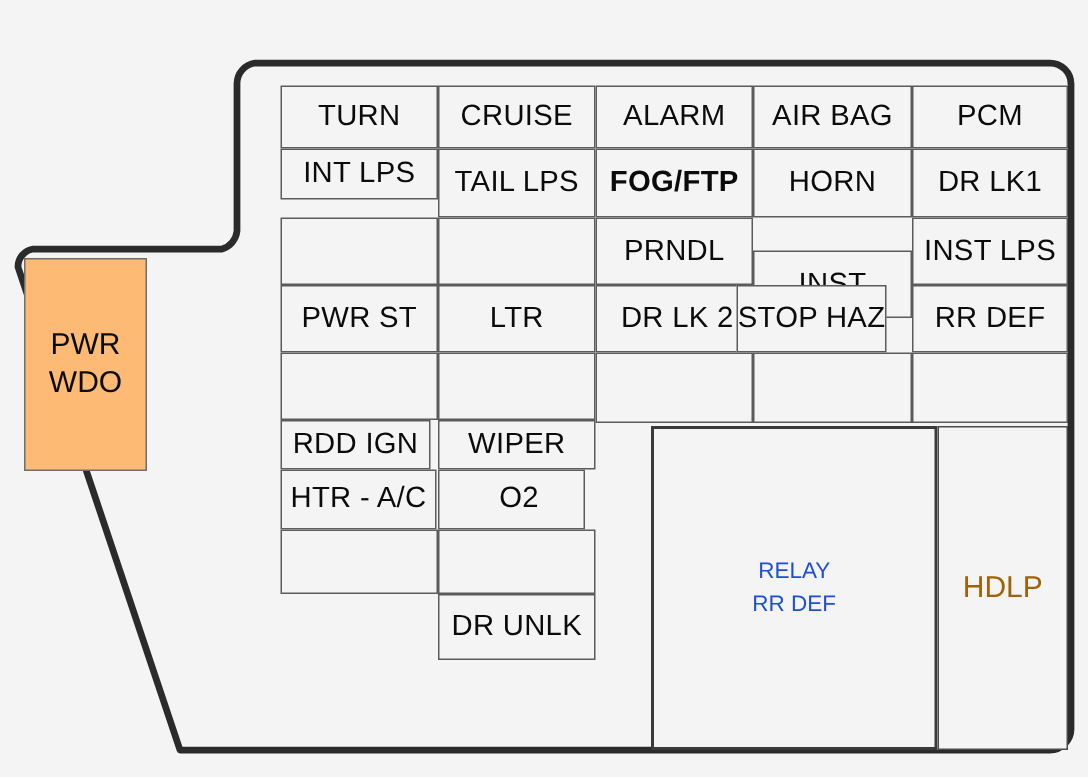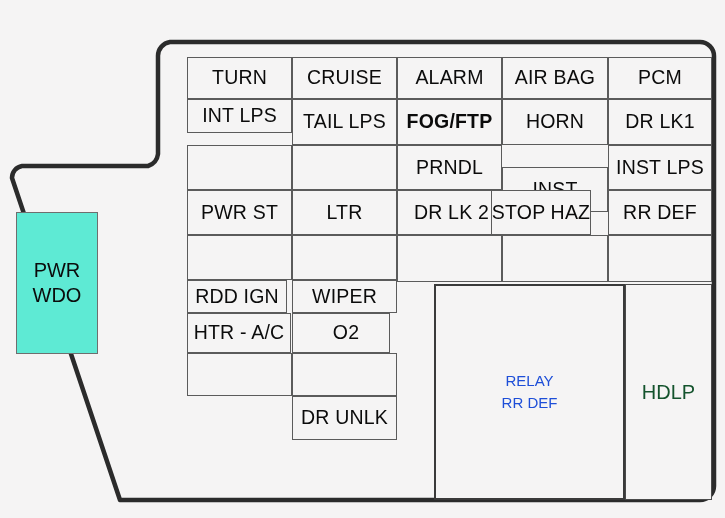--- a/index.html
+++ b/index.html
@@ -30,29 +30,28 @@
     line-height:1.12;
     white-space:nowrap;
   }
   .cell.blank{color:transparent;}
 
   
   .sidebox{
     position:absolute;
     box-sizing:border-box;
     border:1.6px solid #6e6e6e;
-    background:#5eead4;
+    background:#fdba74;
     display:flex;
     flex-direction:column;
     align-items:center;
     justify-content:center;
     font-size:20px;
     color:#0b0b0b;
     line-height:1.25;
-    margin-top:40px;
   }
   
   .relaybox{
     position:absolute;
     box-sizing:border-box;
     border:2.2px solid #3a3a3a;
     background:#f5f4f4;
     display:flex;
     flex-direction:column;
     align-items:center;
@@ -61,21 +60,21 @@
     color:#1d4ed8;
     line-height:1.45;
   }
   .relaybox .ln{display:block;}
   .hdlp{
     position:absolute;
     box-sizing:border-box;
     border:1.8px solid #4a4a4a;
     background:#f5f4f4;
     display:flex;align-items:center;justify-content:center;
-    font-size:20px;color:#14532d;
+    font-size:20px;color:#a16207;
   }
 </style>
 </head>
 <body>
 
 <div id="stage">
 
   <svg id="outline" viewBox="0 0 725 518">
     <path d="M 170 42
              L 700 42

